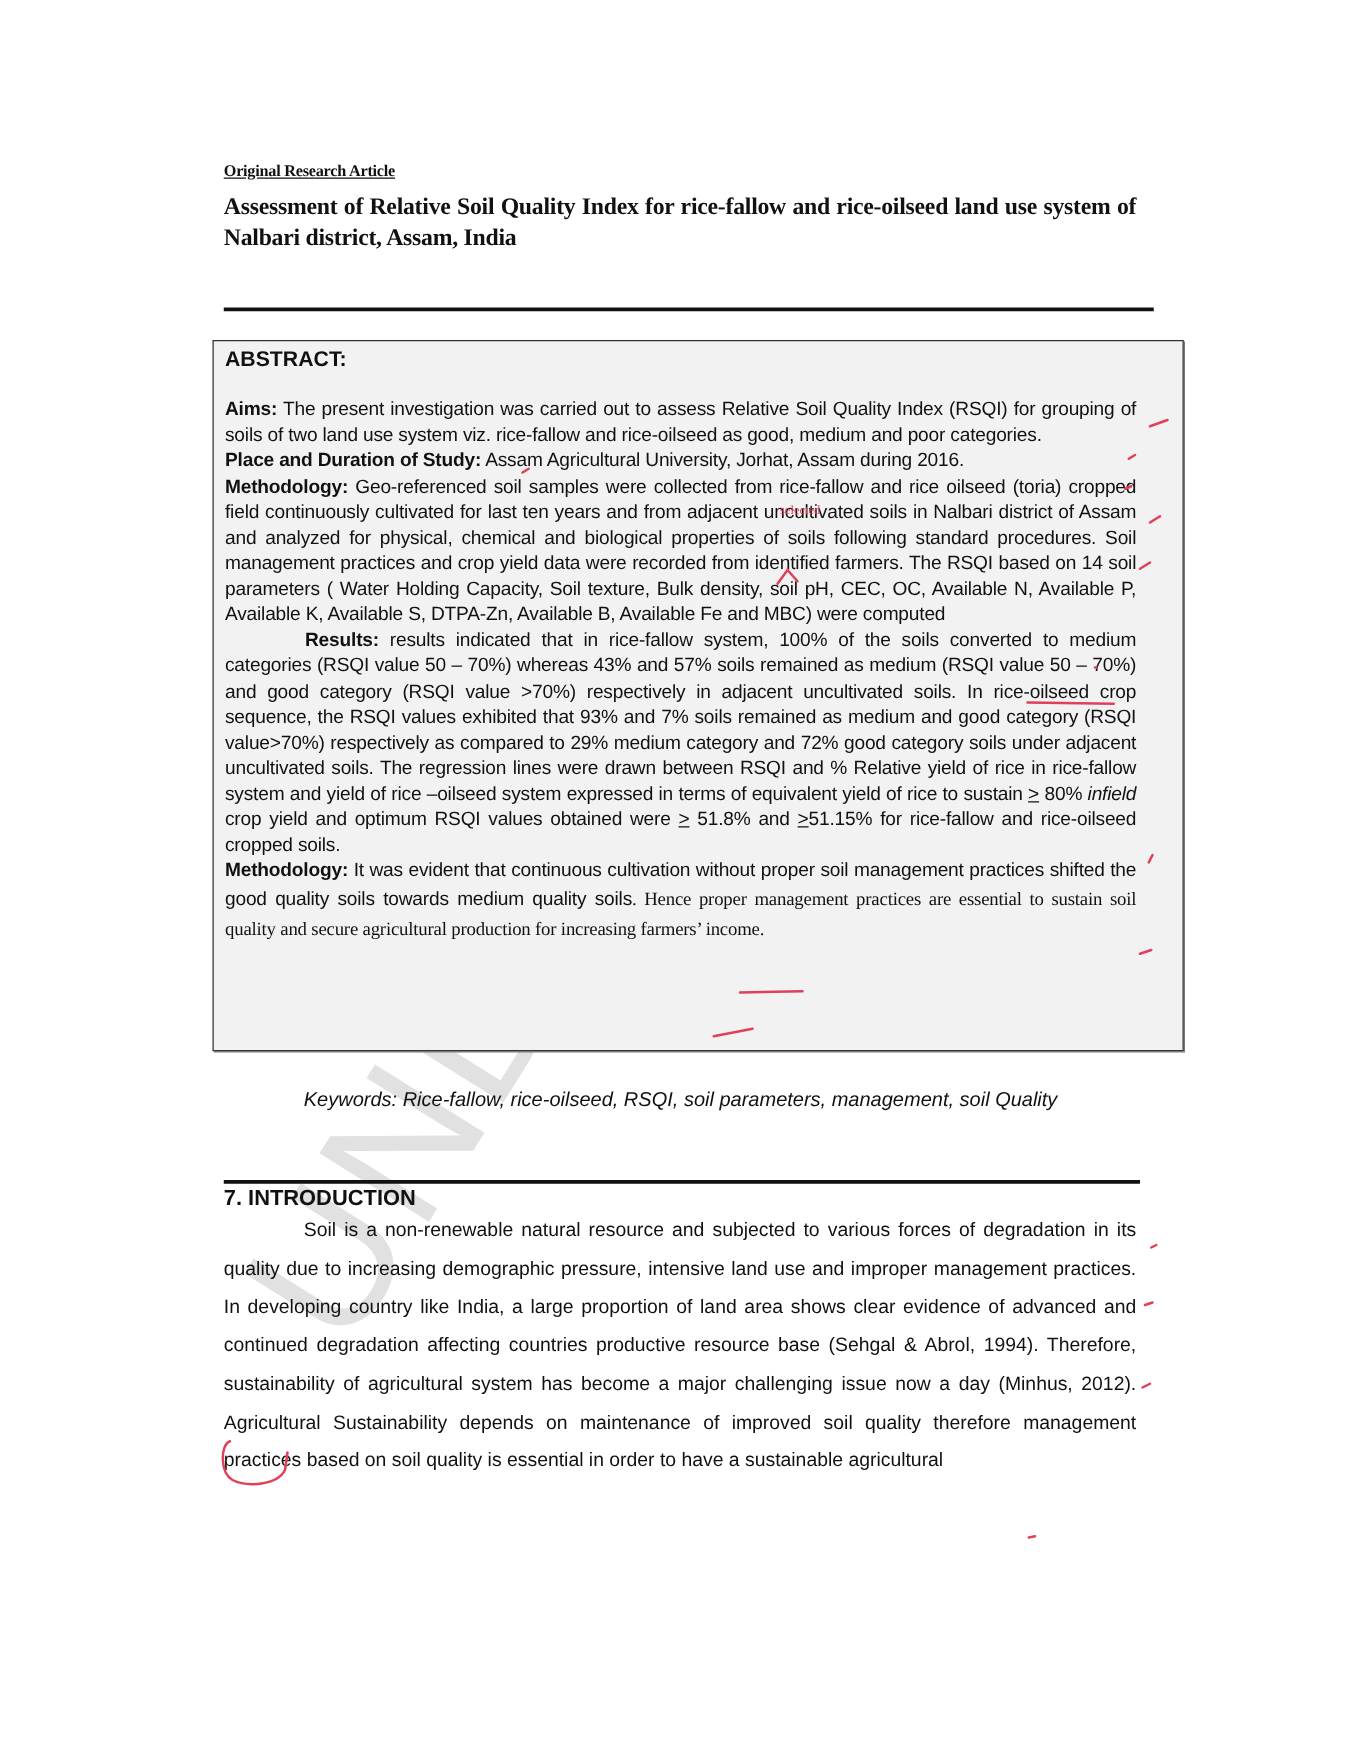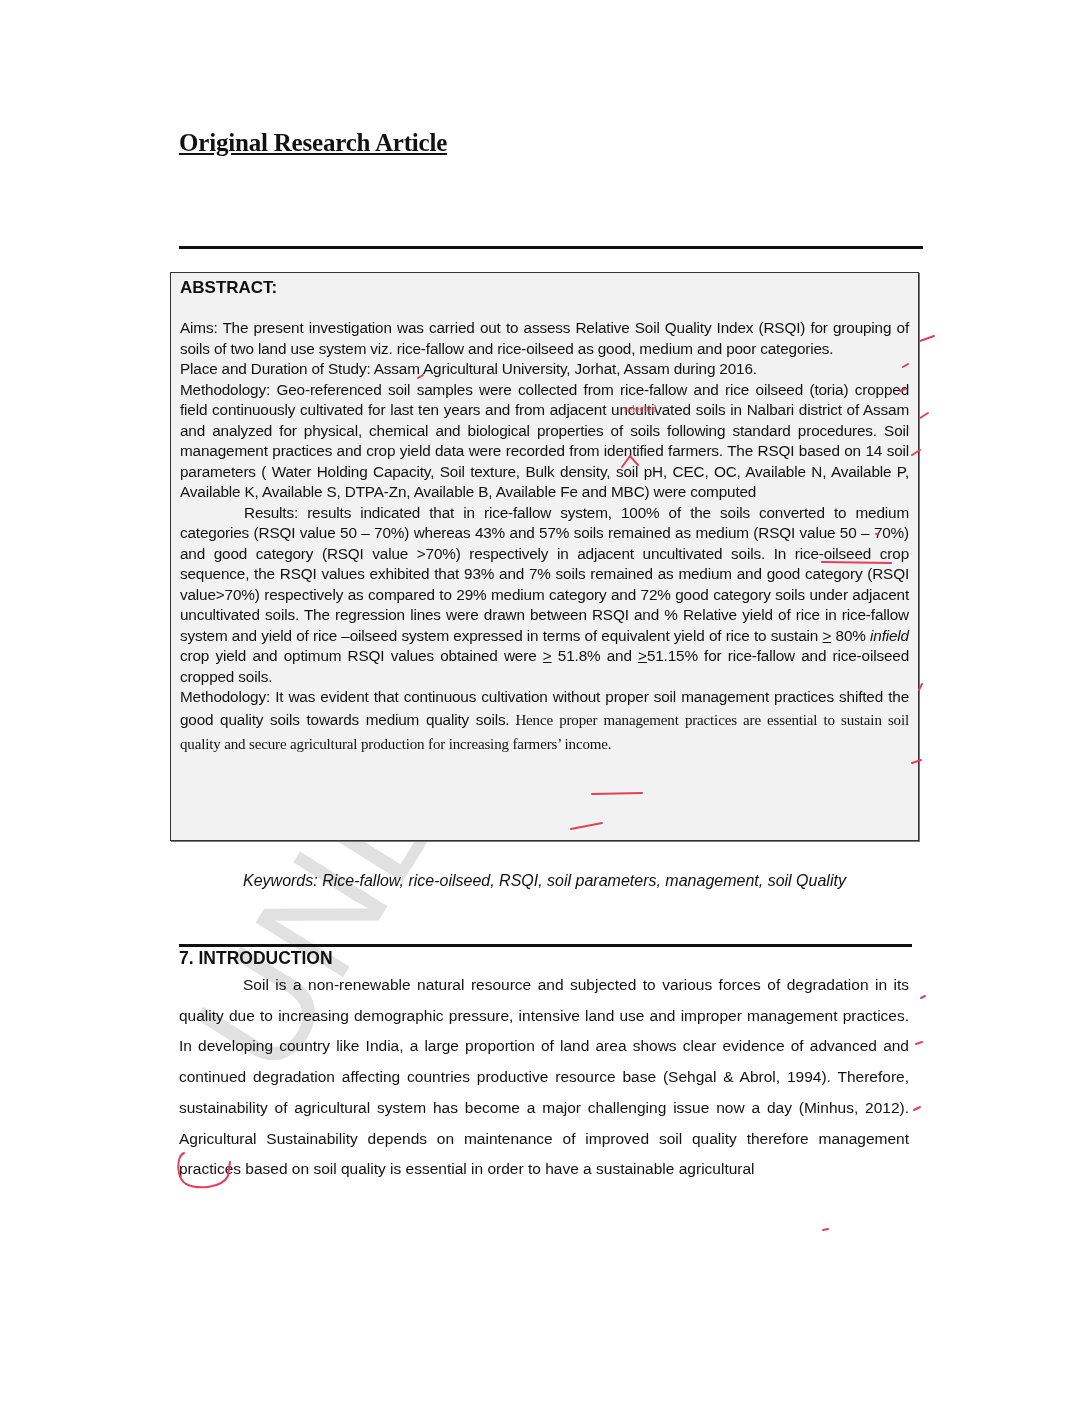--- a/index.html
+++ b/index.html
@@ -33,21 +33,21 @@
       letter-spacing: 4px;
       z-index: 0;
       pointer-events: none;
     }
 
     .header-label {
       position: absolute;
       left: 179px; top: 129px;
       font-family: "Liberation Serif", serif;
       font-weight: bold;
-      font-size: 25px;
+      font-size: 13px;
       text-decoration: underline;
       letter-spacing: -0.2px;
       z-index: 1;
     }
     .title {
       position: absolute;
       left: 179px; top: 153px;
       width: 730px;
       font-family: "Liberation Serif", serif;
       font-weight: bold;
@@ -64,40 +64,41 @@
       background: #111;
     }
     .abstract-box {
       position: absolute;
       left: 170px; top: 272px;
       width: 747px; height: 567px;
       border: 1px solid #333;
       background: #f2f2f2;
       box-shadow: 1px 1px 0 #777;
       z-index: 1;
+      padding-left: 28px;
     }
     .abstract-heading {
       position: absolute;
       left: 9px; top: 5px;
       font-family: "Liberation Sans", sans-serif;
       font-weight: bold;
       font-size: 17px;
     }
     .abstract-body {
       position: absolute;
       left: 9px; top: 45px;
       width: 729px;
       font-family: "Liberation Sans", sans-serif;
       font-size: 15.3px;
       line-height: 20.5px;
       text-align: justify;
       letter-spacing: -0.15px;
     }
     .abstract-body p { margin: 0; }
-    .abstract-body b { font-weight: normal; }
+    .abstract-body b { font-weight: bold; }
     .indent { text-indent: 64px; }
     .conclusion-tail {
       font-family: "Liberation Serif", serif;
       font-size: 15px;
       line-height: 24px;
     }
     .keywords {
       position: absolute;
       left: 179px; top: 861px;
       width: 730px;
@@ -151,20 +152,21 @@
   </style>
 </head>
 <body>
 
 <div class="page">
 
   <div class="watermark">UNDE</div>
 
   <div class="header-label">Original Research Article</div>
 
+  <div class="title">Assessment of Relative Soil Quality Index for rice-fallow and rice-oilseed land use system of Nalbari district, Assam, India</div>
 
   <div class="title-rule"></div>
 
   <div class="abstract-box">
     <div class="abstract-heading">ABSTRACT:</div>
     <div class="abstract-body">
       <p><b>Aims:</b><span> The present investigation was carried out to assess Relative Soil Quality Index (RSQI) for grouping of soils of two land use system viz. rice-fallow and rice-oilseed as good, medium and poor categories.</span></p>
       <p><b>Place and Duration of Study:</b><span> Assam Agricultural University, Jorhat, Assam during 2016.</span></p>
       <p><b>Methodology:</b><span> Geo-referenced soil samples were collected from rice-fallow and rice oilseed (toria) cropped field continuously cultivated for last ten years and from adjacent uncultivated soils in Nalbari district of Assam and analyzed for physical, chemical and biological properties of soils following standard procedures. Soil management practices and crop yield data were recorded from identified farmers. The RSQI based on 14 soil parameters ( Water Holding Capacity, Soil texture, Bulk density, soil pH, CEC, OC, Available N, Available P, Available K, Available S, DTPA-Zn, Available B, Available Fe and MBC) were computed</span></p>
       <p class="indent"><b>Results:</b><span> results indicated that in rice-fallow system, 100% of the soils converted to medium categories (RSQI value 50 – 70%) whereas 43% and 57% soils remained as medium (RSQI value 50 – 70%) and good category (RSQI value &gt;70%) respectively in adjacent uncultivated soils.  In rice-oilseed crop sequence, the RSQI values exhibited that 93% and  7%  soils remained as medium and  good category (RSQI value&gt;70%) respectively as compared to 29% medium category and 72% good category soils under adjacent uncultivated soils. The regression lines were  drawn between RSQI and % Relative yield of rice in rice-fallow system and  yield of rice –oilseed system expressed in terms of equivalent yield of rice  to sustain </span><u>&gt;</u><span>  80% </span><i>infield</i><span> crop yield and  optimum RSQI values obtained were </span><u>&gt;</u><span> 51.8% and </span><u>&gt;</u><span>51.15% for rice-fallow and rice-oilseed cropped soils.</span></p>

